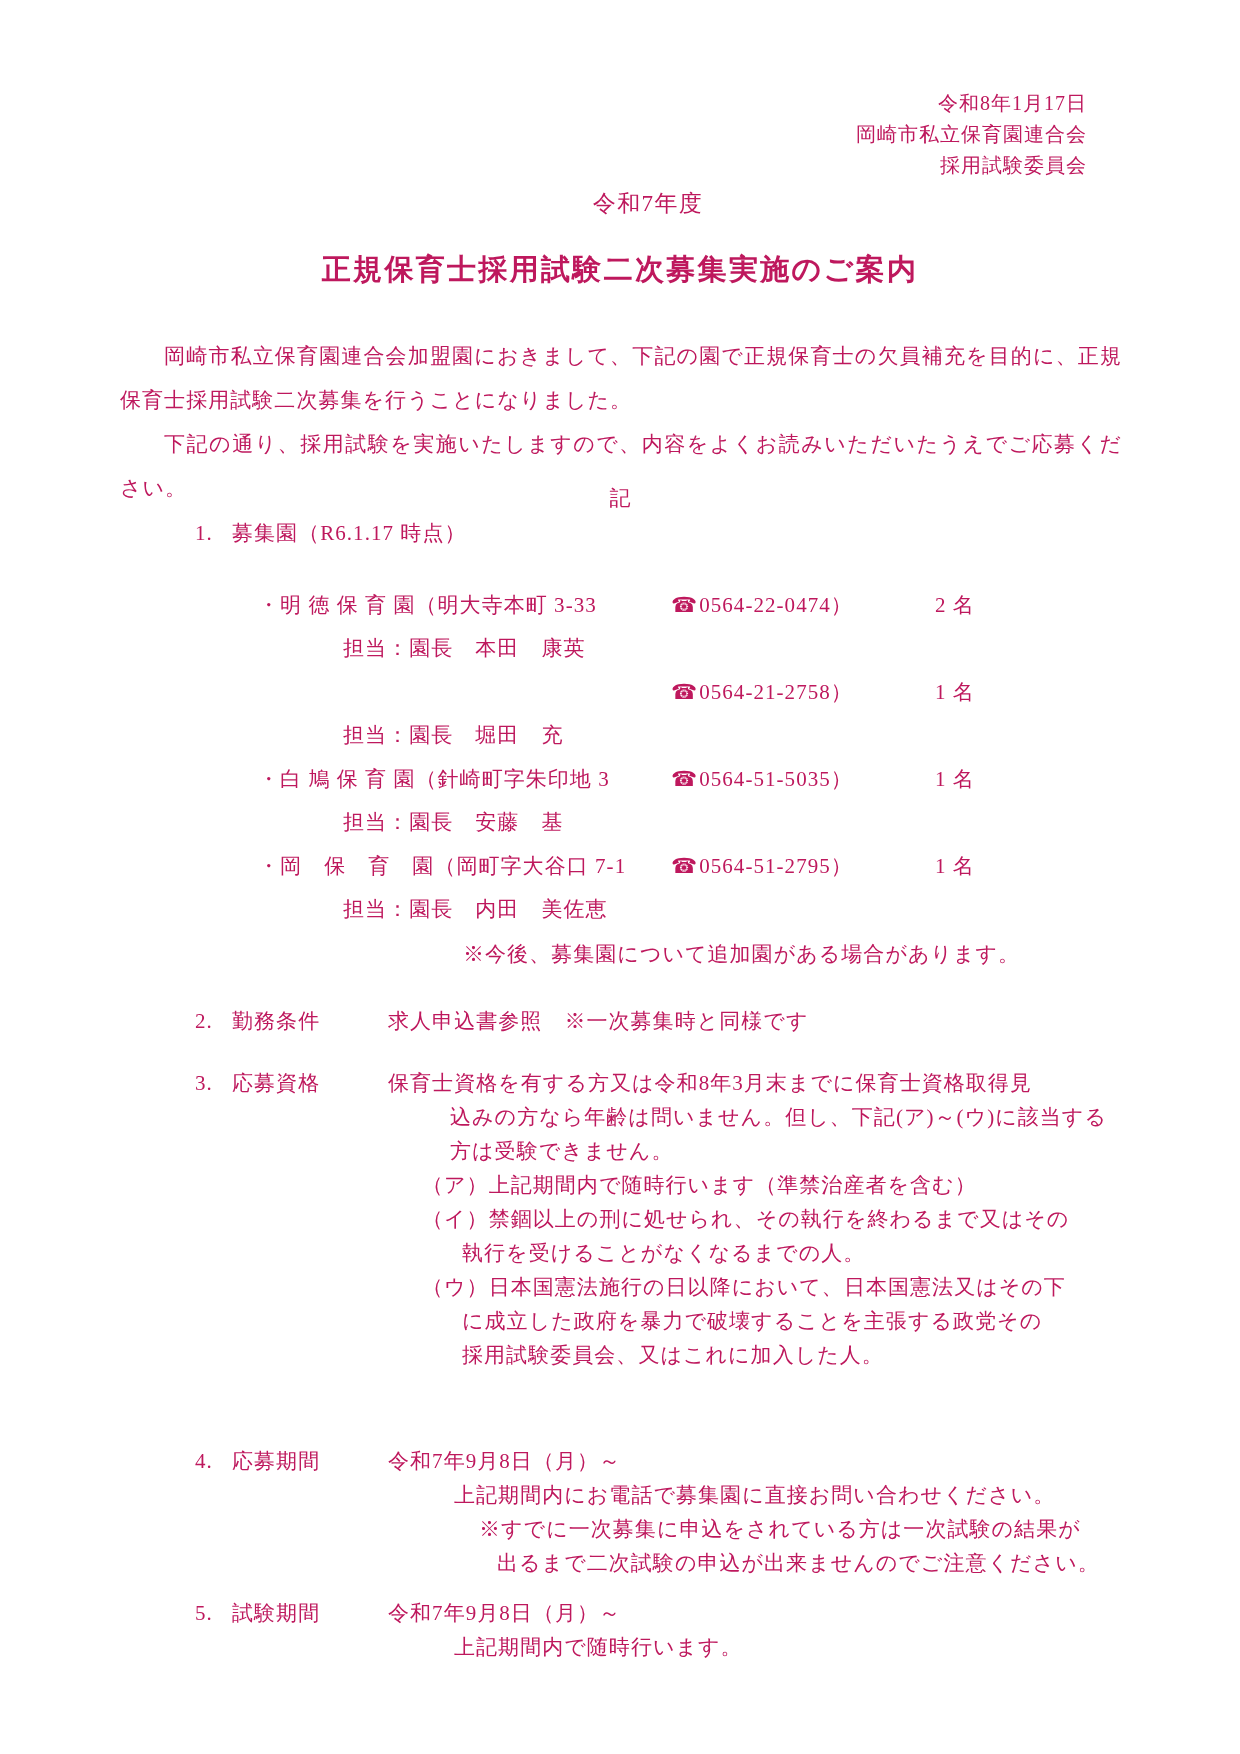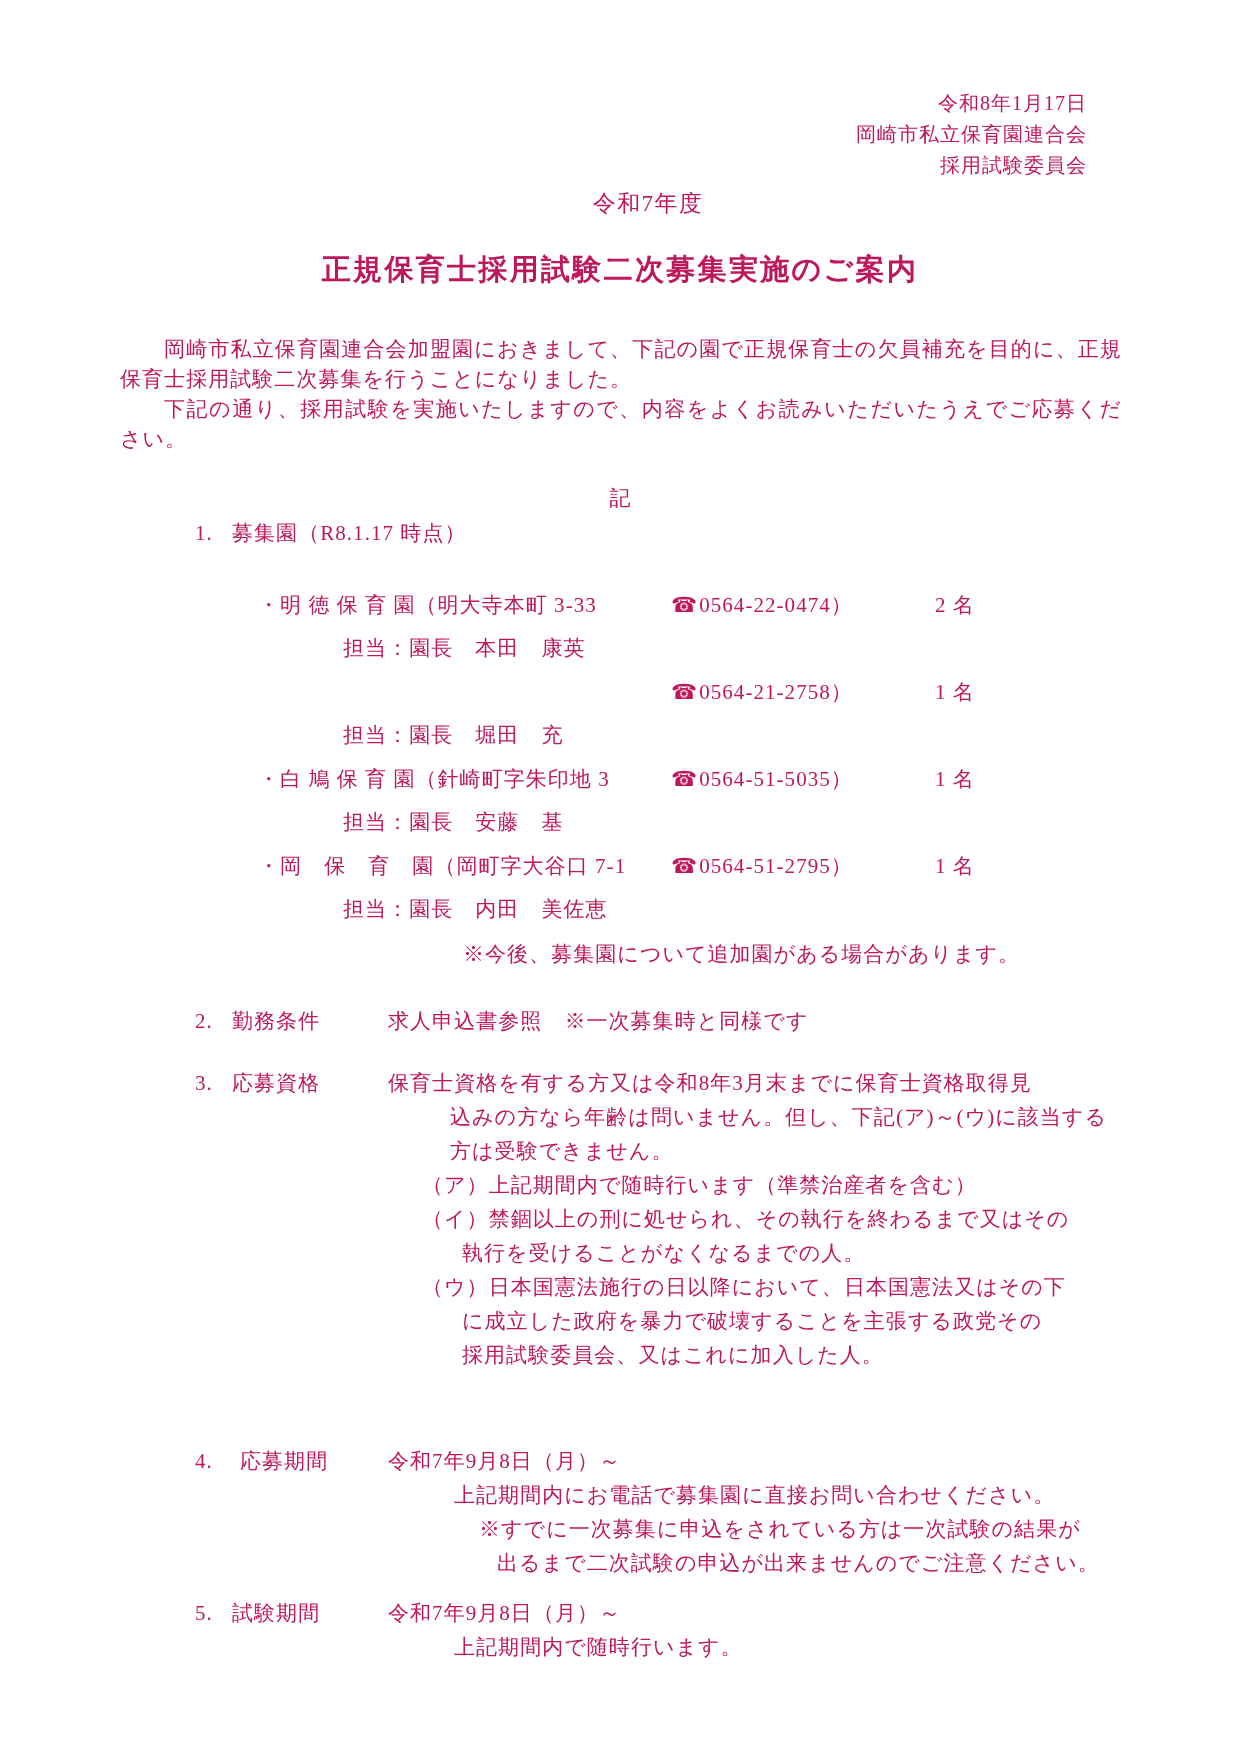--- a/index.html
+++ b/index.html
@@ -54,21 +54,21 @@
     font-weight: bold;
     margin: 0;
     letter-spacing: 0.08em;
   }
   .intro {
     position: absolute;
     left: 120px;
     top: 334px;
     width: 1002px;
     font-size: 21px;
-    line-height: 30px;
+    line-height: 44px;
     letter-spacing: 0.05em;
     text-align: justify;
   }
   .intro p {
     margin: 0;
     text-indent: 2.1em;
   }
   .record-mark {
     position: absolute;
     top: 484px;
@@ -97,21 +97,21 @@
   <h1 class="title-main">正規保育士採用試験二次募集実施のご案内</h1>
 
   <div class="intro">
     <p>岡崎市私立保育園連合会加盟園におきまして、下記の園で正規保育士の欠員補充を目的に、正規保育士採用試験二次募集を行うことになりました。</p>
     <p>下記の通り、採用試験を実施いたしますので、内容をよくお読みいただいたうえでご応募ください。</p>
   </div>
 
   <div class="record-mark">記</div>
 
   <div class="line" style="left:195px; top:520px;">1.</div>
-  <div class="line" style="left:232px; top:520px;">募集園（R8.1.17 時点）</div>
+  <div class="line" style="left:232px; top:520px;">募集園（R6.1.17 時点）</div>
 
   <div class="line" style="left:258px; top:592px;">・明 徳 保 育 園（明大寺本町 3-33</div>
   <div class="line" style="left:671px; top:592px;"><span class="phone-glyph">☎</span><span>0564-22-0474）</span></div>
   <div class="line" style="left:935px; top:592px;">2 名</div>
   <div class="line" style="left:343px; top:635px;">担当：園長　本田　康英</div>
 
   <div class="line" style="left:671px; top:679px;"><span class="phone-glyph">☎</span><span>0564-21-2758）</span></div>
   <div class="line" style="left:935px; top:679px;">1 名</div>
   <div class="line" style="left:343px; top:722px;">担当：園長　堀田　充</div>
 
@@ -137,21 +137,21 @@
   <div class="line" style="left:450px; top:1104px;">込みの方なら年齢は問いません。但し、下記(ア)～(ウ)に該当する</div>
   <div class="line" style="left:450px; top:1138px;">方は受験できません。</div>
   <div class="line" style="left:422px; top:1172px;">（ア）上記期間内で随時行います（準禁治産者を含む）</div>
   <div class="line" style="left:422px; top:1206px;">（イ）禁錮以上の刑に処せられ、その執行を終わるまで又はその</div>
   <div class="line" style="left:462px; top:1240px;">執行を受けることがなくなるまでの人。</div>
   <div class="line" style="left:422px; top:1274px;">（ウ）日本国憲法施行の日以降において、日本国憲法又はその下</div>
   <div class="line" style="left:462px; top:1308px;">に成立した政府を暴力で破壊することを主張する政党その</div>
   <div class="line" style="left:462px; top:1342px;">採用試験委員会、又はこれに加入した人。</div>
 
   <div class="line" style="left:195px; top:1448px;">4.</div>
-  <div class="line" style="left:240px; top:1448px;text-align:center;">応募期間</div>
+  <div class="line" style="left:232px; top:1448px;text-align:center;">応募期間</div>
   <div class="line" style="left:388px; top:1448px;">令和7年9月8日（月）～</div>
   <div class="line" style="left:479px; top:1516px;">※すでに一次募集に申込をされている方は一次試験の結果が</div>
   <div class="line" style="left:454px; top:1482px;">上記期間内にお電話で募集園に直接お問い合わせください。</div>
   <div class="line" style="left:497px; top:1550px;">出るまで二次試験の申込が出来ませんのでご注意ください。</div>
 
   <div class="line" style="left:195px; top:1600px;">5.</div>
   <div class="line" style="left:232px; top:1600px;">試験期間</div>
   <div class="line" style="left:388px; top:1600px;">令和7年9月8日（月）～</div>
   <div class="line" style="left:454px; top:1634px;">上記期間内で随時行います。</div>
 

